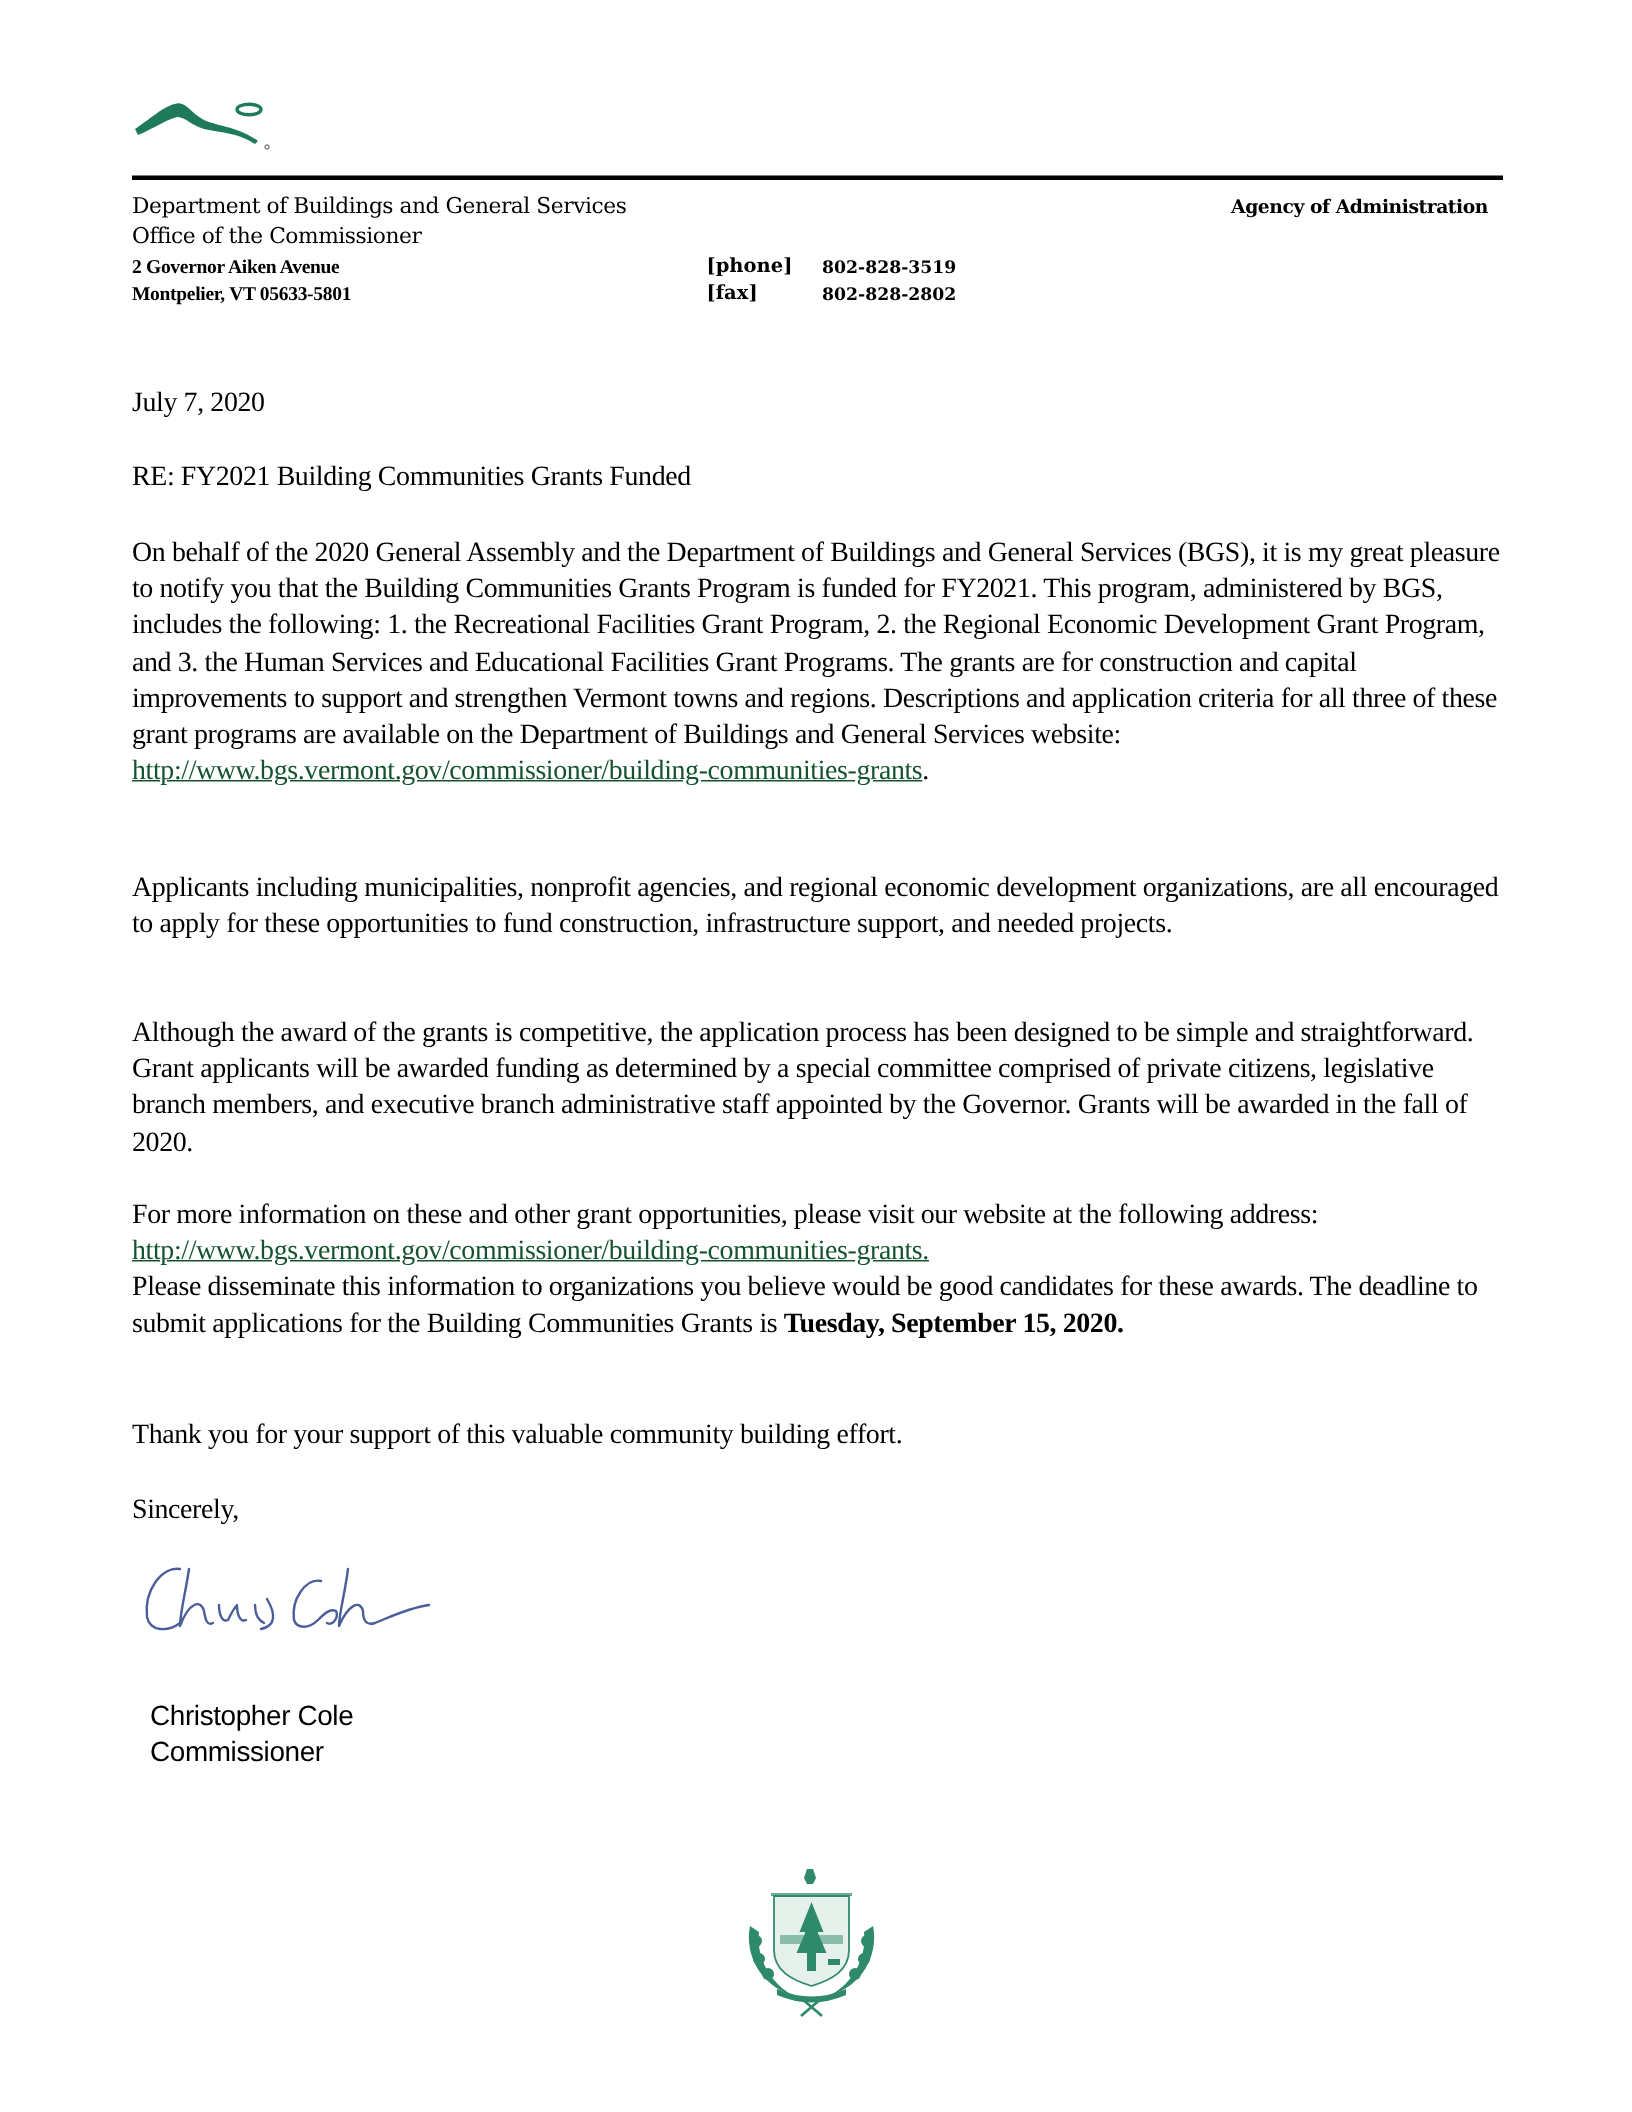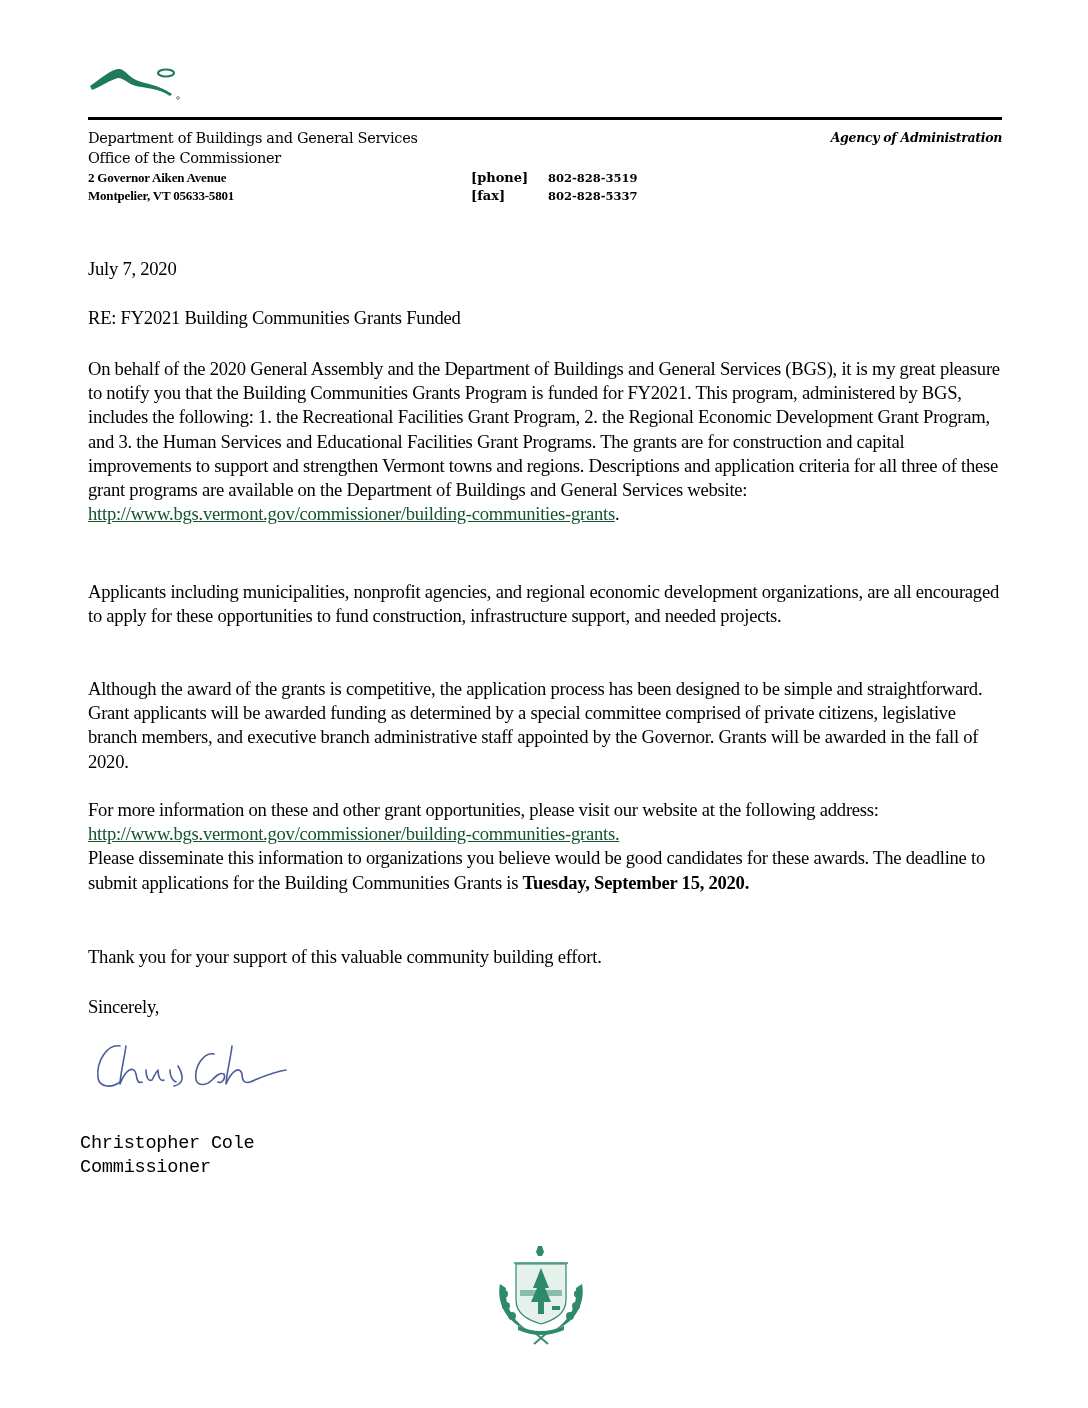--- a/index.html
+++ b/index.html
@@ -11,38 +11,38 @@
 
   .rule { position: absolute; left: 88px; top: 117px; width: 914px; height: 3px; background: #000; }
 
   .dept { position: absolute; left: 88px; top: 128px; font-family: "DejaVu Serif", serif; font-weight: normal; font-size: 14.5px; line-height: 20px; letter-spacing: -0.3px; }
   .office { position: absolute; left: 88px; top: 148px; font-family: "DejaVu Serif", serif; font-weight: normal; font-size: 14.5px; line-height: 20px; letter-spacing: -0.3px; }
   .addr1, .addr2 { position: absolute; left: 88px; font-family: Liberation Serif, serif; font-weight: bold; font-size: 13px; line-height: 16px; letter-spacing: -0.2px; }
   .addr1 { top: 170px; }
   .addr2 { top: 188px; }
   .lbl { position: absolute; left: 471px; font-family: "DejaVu Serif", serif; font-weight: bold; font-size: 13px; line-height: 16px; }
   .num { position: absolute; left: 548px; font-family: "DejaVu Serif", serif; font-weight: bold; font-size: 11.5px; line-height: 16px; }
-  .agency { position: absolute; right: 86px; top: 130px; font-family: "DejaVu Serif", serif; font-style: italic; font-weight: bold; font-size: 12.5px; line-height: 16px; letter-spacing: -0.3px; }
+  .agency { position: absolute; right: 96px; top: 130px; font-family: "DejaVu Serif", serif; font-weight: bold; font-size: 12.5px; line-height: 16px; letter-spacing: -0.3px; }
 
   .body-text { position: absolute; left: 88px; width: 920px; font-family: "Liberation Serif", serif; font-size: 18.6px; line-height: 24.2px; letter-spacing: -0.25px; }
   .body-text p { margin: 0; }
   .link { color: #14532d; text-decoration: underline; }
   .bold { font-weight: bold; margin-top: 36px; }
 
   .date { top: 257px; }
   .re { top: 306px; }
   .p1 { top: 357px; }
   .p2 { top: 580px; }
   .p3 { top: 677px; }
   .p4 { top: 798px; }
   .p5 { top: 945px; }
   .closing { top: 995px; }
 
   .signature { position: absolute; left: 90px; top: 1036px; width: 210px; height: 60px; }
-  .signer { position: absolute; left: 80px; top: 1132px; font-family: Liberation Mono, monospace; font-size: 18.6px; line-height: 24px; letter-spacing: -0.25px; }
+  .signer { position: absolute; left: 100px; top: 1132px; font-family: Liberation Sans, sans-serif; font-size: 18.6px; line-height: 24px; letter-spacing: -0.25px; }
   .signer div { margin: 0; }
 
   .seal { position: absolute; left: 494px; top: 1244px; width: 94px; height: 104px; }
 </style>
 </head>
 <body>
 
 <div class="logo">
   <svg width="110" height="44" viewBox="0 0 110 44">
     <path d="M2 30 C 14 22, 22 14, 30 13 C 36 12, 40 20, 48 24 C 56 28, 70 28, 84 38 L 82 40 C 70 32, 56 32, 48 30 C 40 28, 36 22, 30 22 C 22 24, 14 30, 4 34 Z" fill="#1f7a5a"></path>
@@ -53,21 +53,21 @@
 
 <div class="rule"></div>
 
 <div class="dept">Department of Buildings and General Services</div>
 <div class="office">Office of the Commissioner</div>
 <div class="addr1">2 Governor Aiken Avenue</div>
 <div class="addr2">Montpelier, VT 05633-5801</div>
 <div class="lbl" style="top:170px">[phone]</div>
 <div class="num" style="top:170px">802-828-3519</div>
 <div class="lbl" style="top:188px">[fax]</div>
-<div class="num" style="top:188px">802-828-5337</div>
+<div class="num" style="top:188px">802-828-2802</div>
 <div class="agency">Agency of Administration</div>
 
 <div class="body-text date">July 7, 2020</div>
 <div class="body-text re">RE:  FY2021 Building Communities Grants Funded</div>
 
 <div class="body-text p1">
   <p><span>On behalf of the 2020 General Assembly and the Department of Buildings and General Services (BGS), it is my great pleasure to notify you that the Building Communities Grants Program is funded for FY2021.  This program, administered by BGS, includes the following:  1. the Recreational Facilities Grant Program, 2. the Regional Economic Development Grant Program, and 3. the Human Services and Educational Facilities Grant Programs.  The grants are for construction and capital improvements to support and strengthen Vermont towns and regions.  Descriptions and application criteria for all three of these grant programs are available on the Department of Buildings and General Services website: </span><a class="link">http://www.bgs.vermont.gov/commissioner/building-communities-grants</a><span>.</span></p>
 </div>
 
 <div class="body-text p2">

